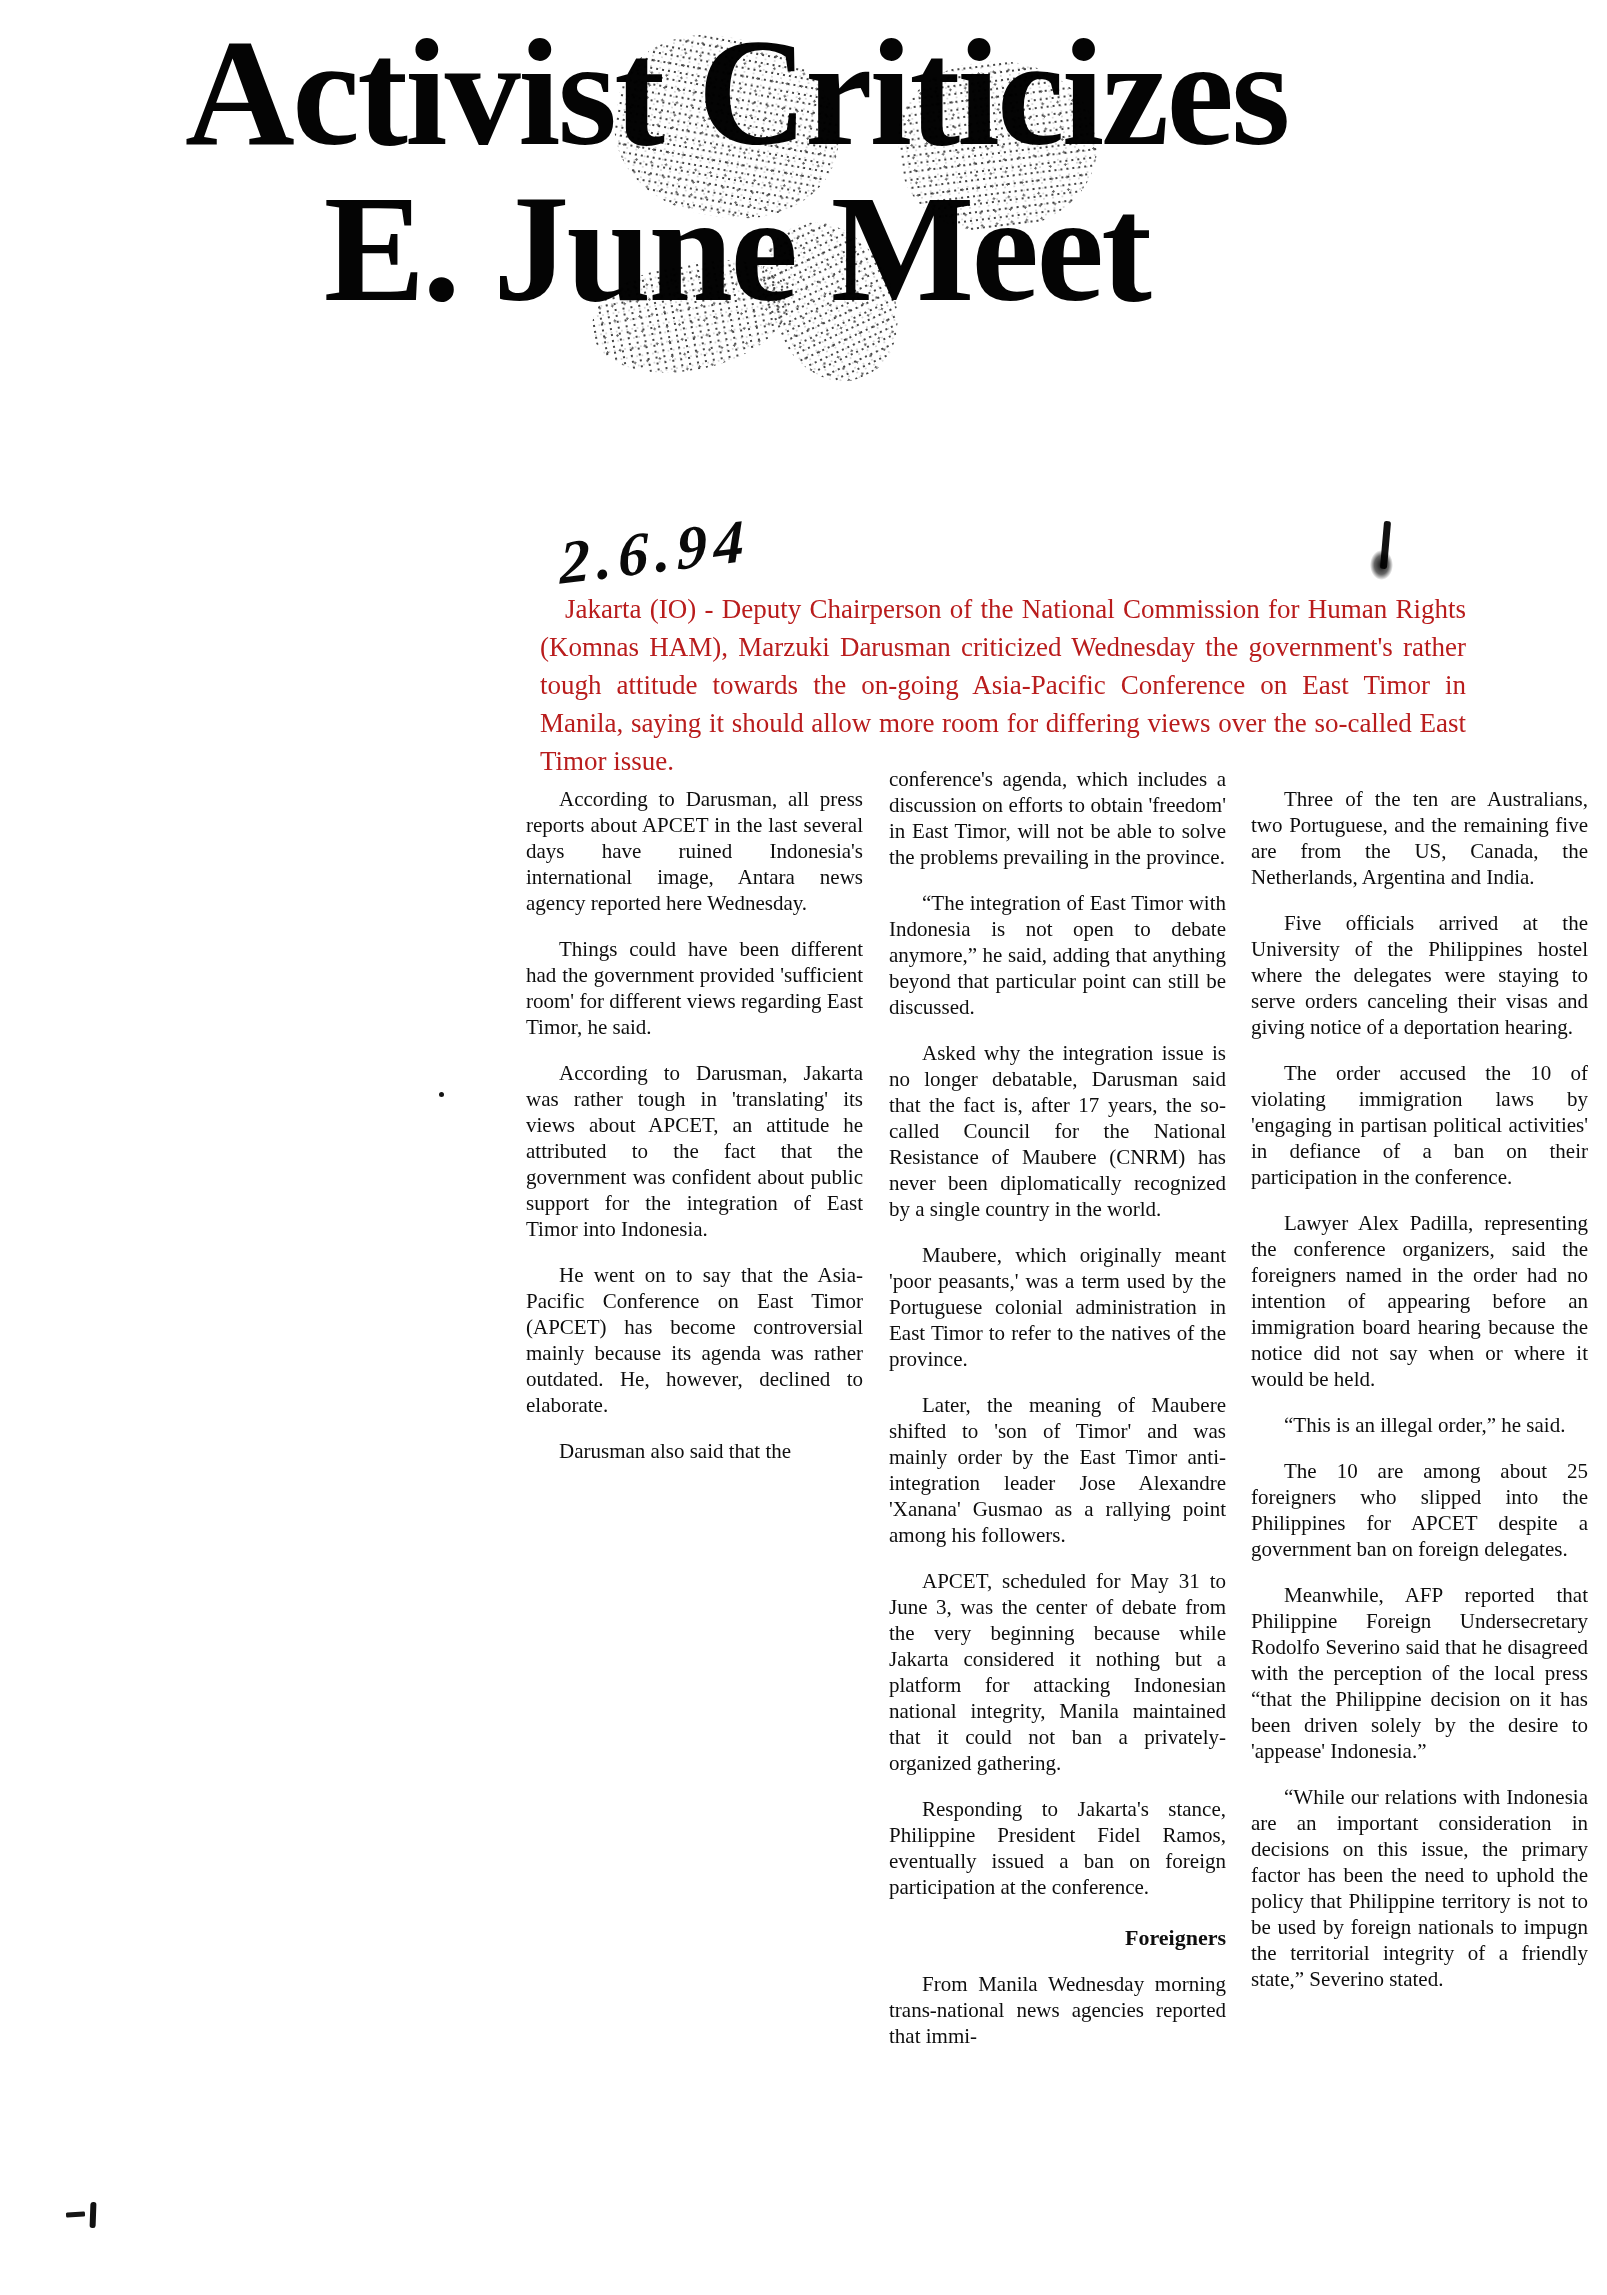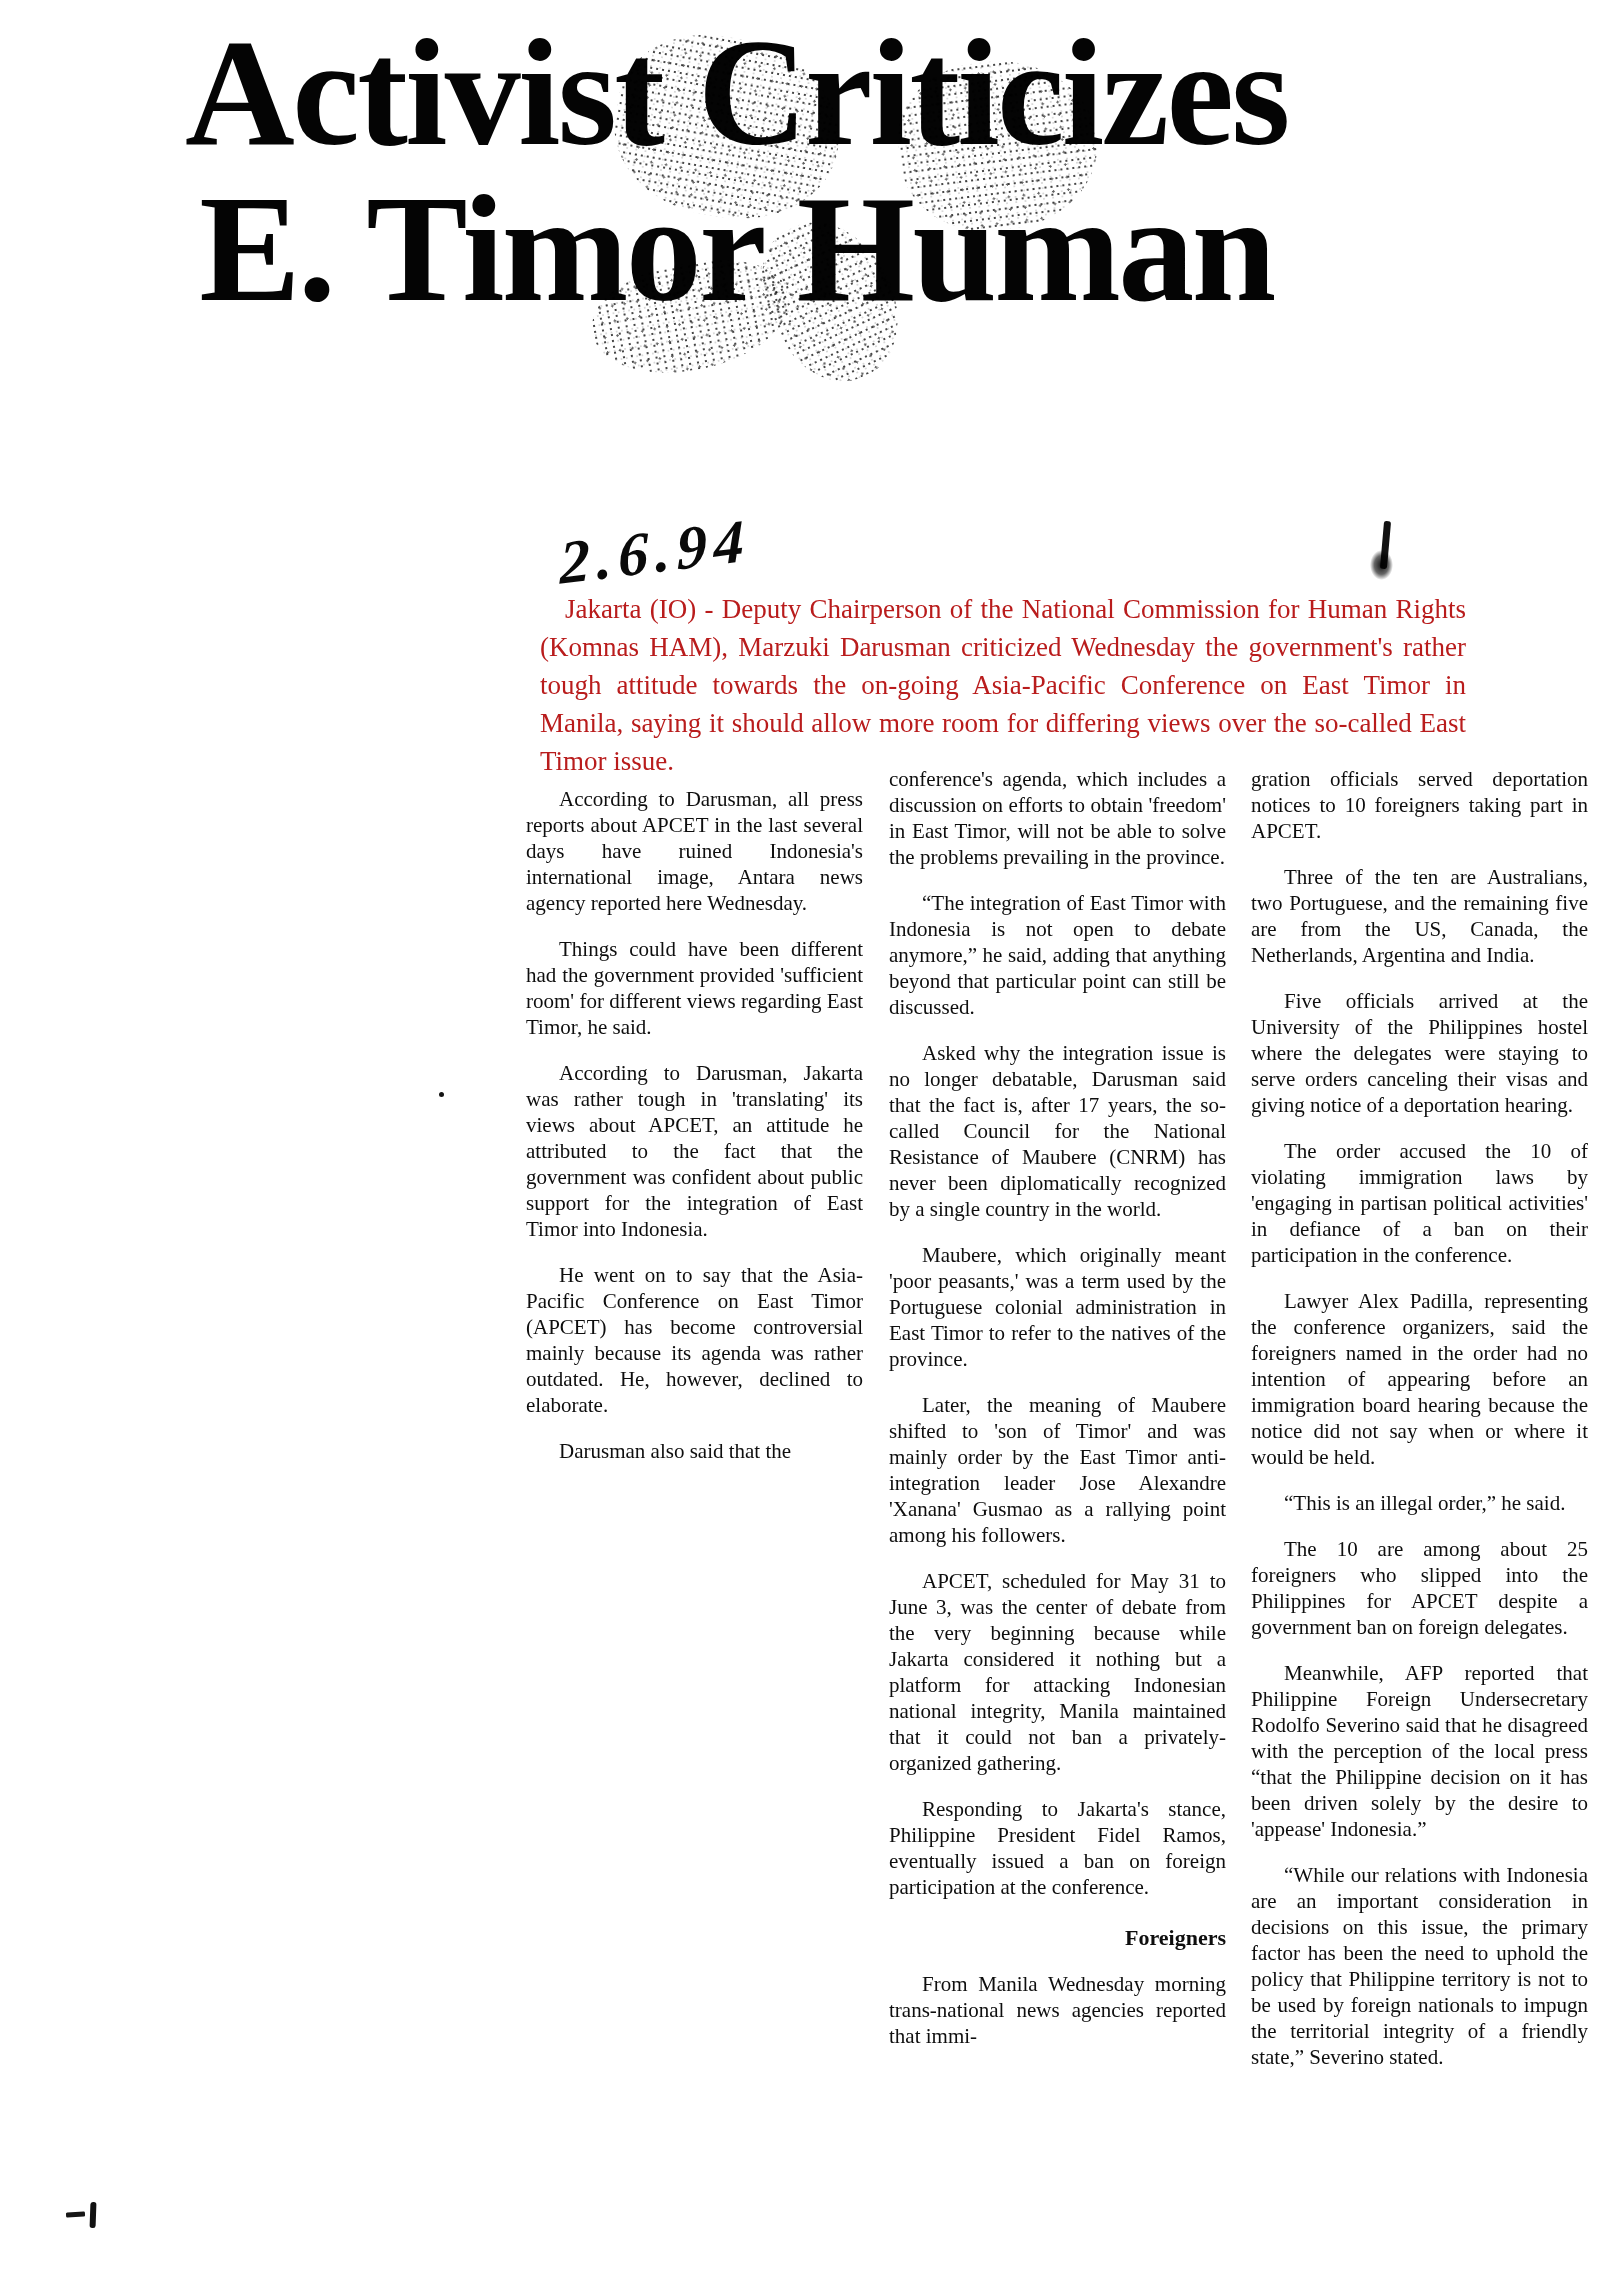--- a/index.html
+++ b/index.html
@@ -90,21 +90,21 @@
   .dash   { background:#161616; border-radius:1.3px; }
   .dot    { background:#141414; border-radius:50%; }
 </style>
 </head>
 <body>
 
 <div class="page">
 
   <div class="headline">
     <div>Activist Criticizes</div>
-    <div>E. Timor Human</div>
+    <div>E. June Meet</div>
   </div>
 
   <div class="date-annotation">2.6.94</div>
 
   <p class="lead">Jakarta (IO) - Deputy Chairperson of the National Commission for Human Rights (Komnas HAM), Marzuki Darusman criticized Wednesday the government's rather tough attitude towards the on-going Asia-Pacific Conference on East Timor in Manila, saying it should allow more room for differing views over the so-called East Timor issue.</p>
 
   <div class="col col-1">
       <p class="para">According to Darusman, all press reports about APCET in the last several days have ruined Indonesia's international image, Antara news agency reported here Wednesday.</p>
       <p class="para">Things could have been different had the government provided 'sufficient room' for different views regarding East Timor, he said.</p>
       <p class="para">According to Darusman, Jakarta was rather tough in 'translating' its views about APCET, an attitude he attributed to the fact that the government was confident about public support for the integration of East Timor into Indonesia.</p>
@@ -116,21 +116,20 @@
       <p class="para">“The integration of East Timor with Indonesia is not open to debate anymore,” he said, adding that anything beyond that particular point can still be discussed.</p>
       <p class="para">Asked why the integration issue is no longer debatable, Darusman said that the fact is, after 17 years, the so-called Council for the National Resistance of Maubere (CNRM) has never been diplomatically recognized by a single country in the world.</p>
       <p class="para">Maubere, which originally meant 'poor peasants,' was a term used by the Portuguese colonial administration in East Timor to refer to the natives of the province.</p>
       <p class="para">Later, the meaning of Maubere shifted to 'son of Timor' and was mainly order by the East Timor anti-integration leader Jose Alexandre 'Xanana' Gusmao as a rallying point among his followers.</p>
       <p class="para">APCET, scheduled for May 31 to June 3, was the center of debate from the very beginning because while Jakarta considered it nothing but a platform for attacking Indonesian national integrity, Manila maintained that it could not ban a privately-organized gathering.</p>
       <p class="para">Responding to Jakarta's stance, Philippine President Fidel Ramos, eventually issued a ban on foreign participation at the conference.</p>
       <p class="subhead">Foreigners</p>
       <p class="para">From Manila Wednesday morning trans-national news agencies reported that immi-</p>
     </div>
   <div class="col col-3">
-      <p class="cont">gration officials served deportation notices to 10 foreigners taking part in APCET.</p>
       <p class="para">Three of the ten are Australians, two Portuguese, and the remaining five are from the US, Canada, the Netherlands, Argentina and India.</p>
       <p class="para">Five officials arrived at the University of the Philippines hostel where the delegates were staying to serve orders canceling their visas and giving notice of a deportation hearing.</p>
       <p class="para">The order accused the 10 of violating immigration laws by 'engaging in partisan political activities' in defiance of a ban on their participation in the conference.</p>
       <p class="para">Lawyer Alex Padilla, representing the conference organizers, said the foreigners named in the order had no intention of appearing before an immigration board hearing because the notice did not say when or where it would be held.</p>
       <p class="para">“This is an illegal order,” he said.</p>
       <p class="para">The 10 are among about 25 foreigners who slipped into the Philippines for APCET despite a government ban on foreign delegates.</p>
       <p class="para">Meanwhile, AFP reported that Philippine Foreign Undersecretary Rodolfo Severino said that he disagreed with the perception of the local press “that the Philippine decision on it has been driven solely by the desire to 'appease' Indonesia.”</p>
       <p class="para">“While our relations with Indonesia are an important consideration in decisions on this issue, the primary factor has been the need to uphold the policy that Philippine territory is not to be used by foreign nationals to impugn the territorial integrity of a friendly state,” Severino stated.</p>
     </div>
 

